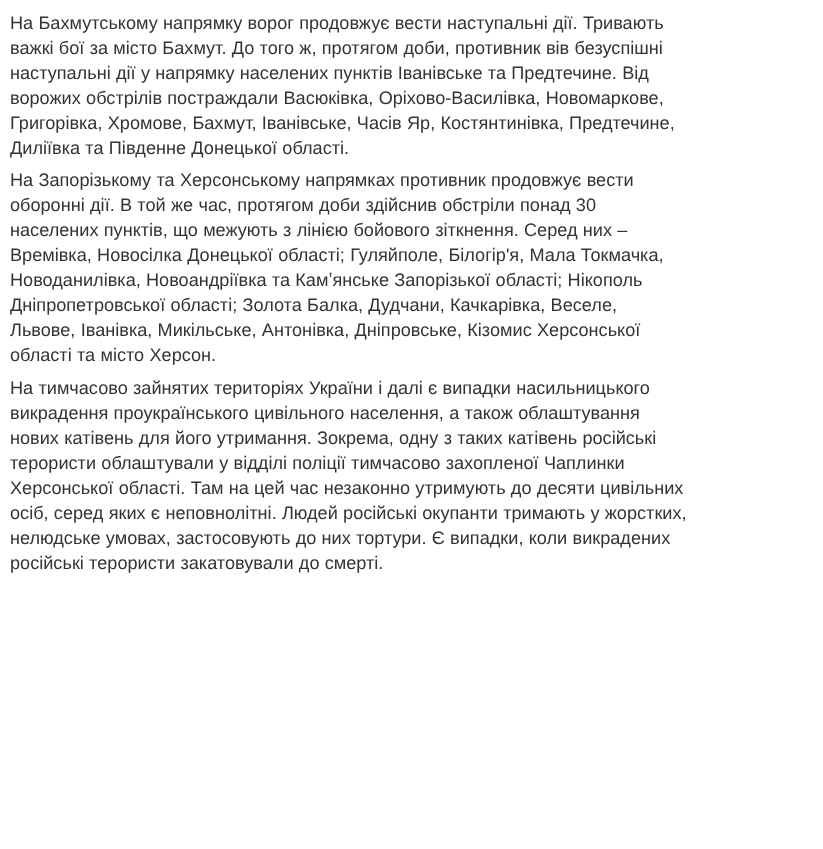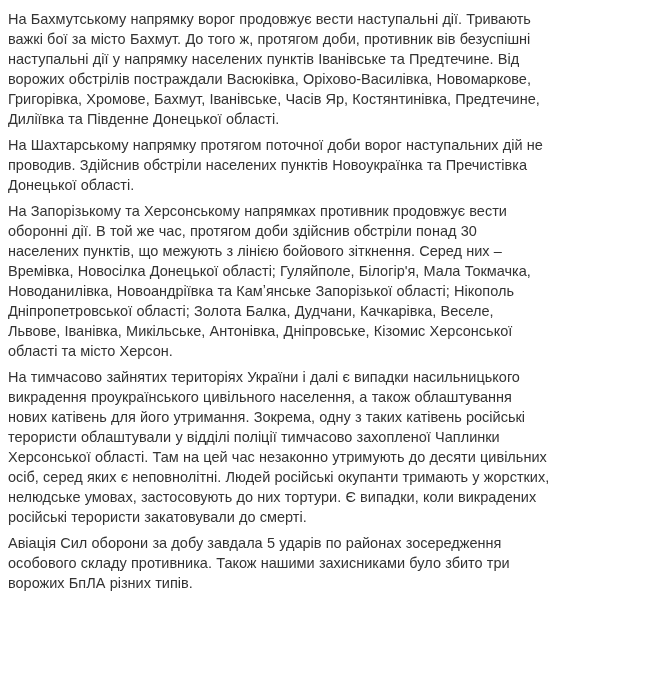--- a/index.html
+++ b/index.html
@@ -23,17 +23,15 @@
     margin: 0 0 6px 0;
     white-space: pre-wrap; 
     word-spacing: 0.2px;
   }
 </style>
 </head>
 <body>
 
 <main class="page">
   <p>На Бахмутському напрямку ворог продовжує вести наступальні дії. Тривають важкі бої за місто Бахмут. До того ж, протягом доби, противник вів безуспішні наступальні дії у напрямку населених пунктів Іванівське та Предтечине. Від ворожих обстрілів постраждали Васюківка, Оріхово-Василівка, Новомаркове, Григорівка, Хромове, Бахмут, Іванівське, Часів Яр, Костянтинівка, Предтечине, Диліївка та Південне Донецької області.</p>
-  <p>На Шахтарському напрямку протягом поточної доби ворог наступальних дій не проводив. Здійснив обстріли населених пунктів Новоукраїнка та Пречистівка Донецької області.</p>
   <p>На Запорізькому та Херсонському напрямках противник продовжує вести  оборонні дії. В той же час, протягом доби здійснив обстріли понад 30 населених пунктів, що межують з лінією бойового зіткнення. Серед них – Времівка, Новосілка Донецької області; Гуляйполе, Білогір'я, Мала Токмачка, Новоданилівка, Новоандріївка та Камʼянське Запорізької області; Нікополь Дніпропетровської області; Золота Балка, Дудчани, Качкарівка, Веселе, Львове, Іванівка, Микільське, Антонівка, Дніпровське, Кізомис Херсонської області та місто Херсон.</p>
   <p>На тимчасово зайнятих територіях України і далі є випадки насильницького викрадення проукраїнського цивільного населення, а також облаштування нових катівень для його утримання. Зокрема, одну з таких катівень російські терористи облаштували у відділі поліції тимчасово захопленої Чаплинки Херсонської області. Там на цей час незаконно утримують до десяти цивільних осіб, серед яких є неповнолітні. Людей російські окупанти тримають у жорстких, нелюдське умовах, застосовують до них тортури. Є випадки, коли викрадених російські терористи закатовували до смерті.</p>
-  <p>Авіація Сил оборони за добу завдала 5 ударів по районах зосередження особового складу противника. Також нашими захисниками було збито три ворожих БпЛА різних типів.</p>
 </main>
 
 </body></html>

